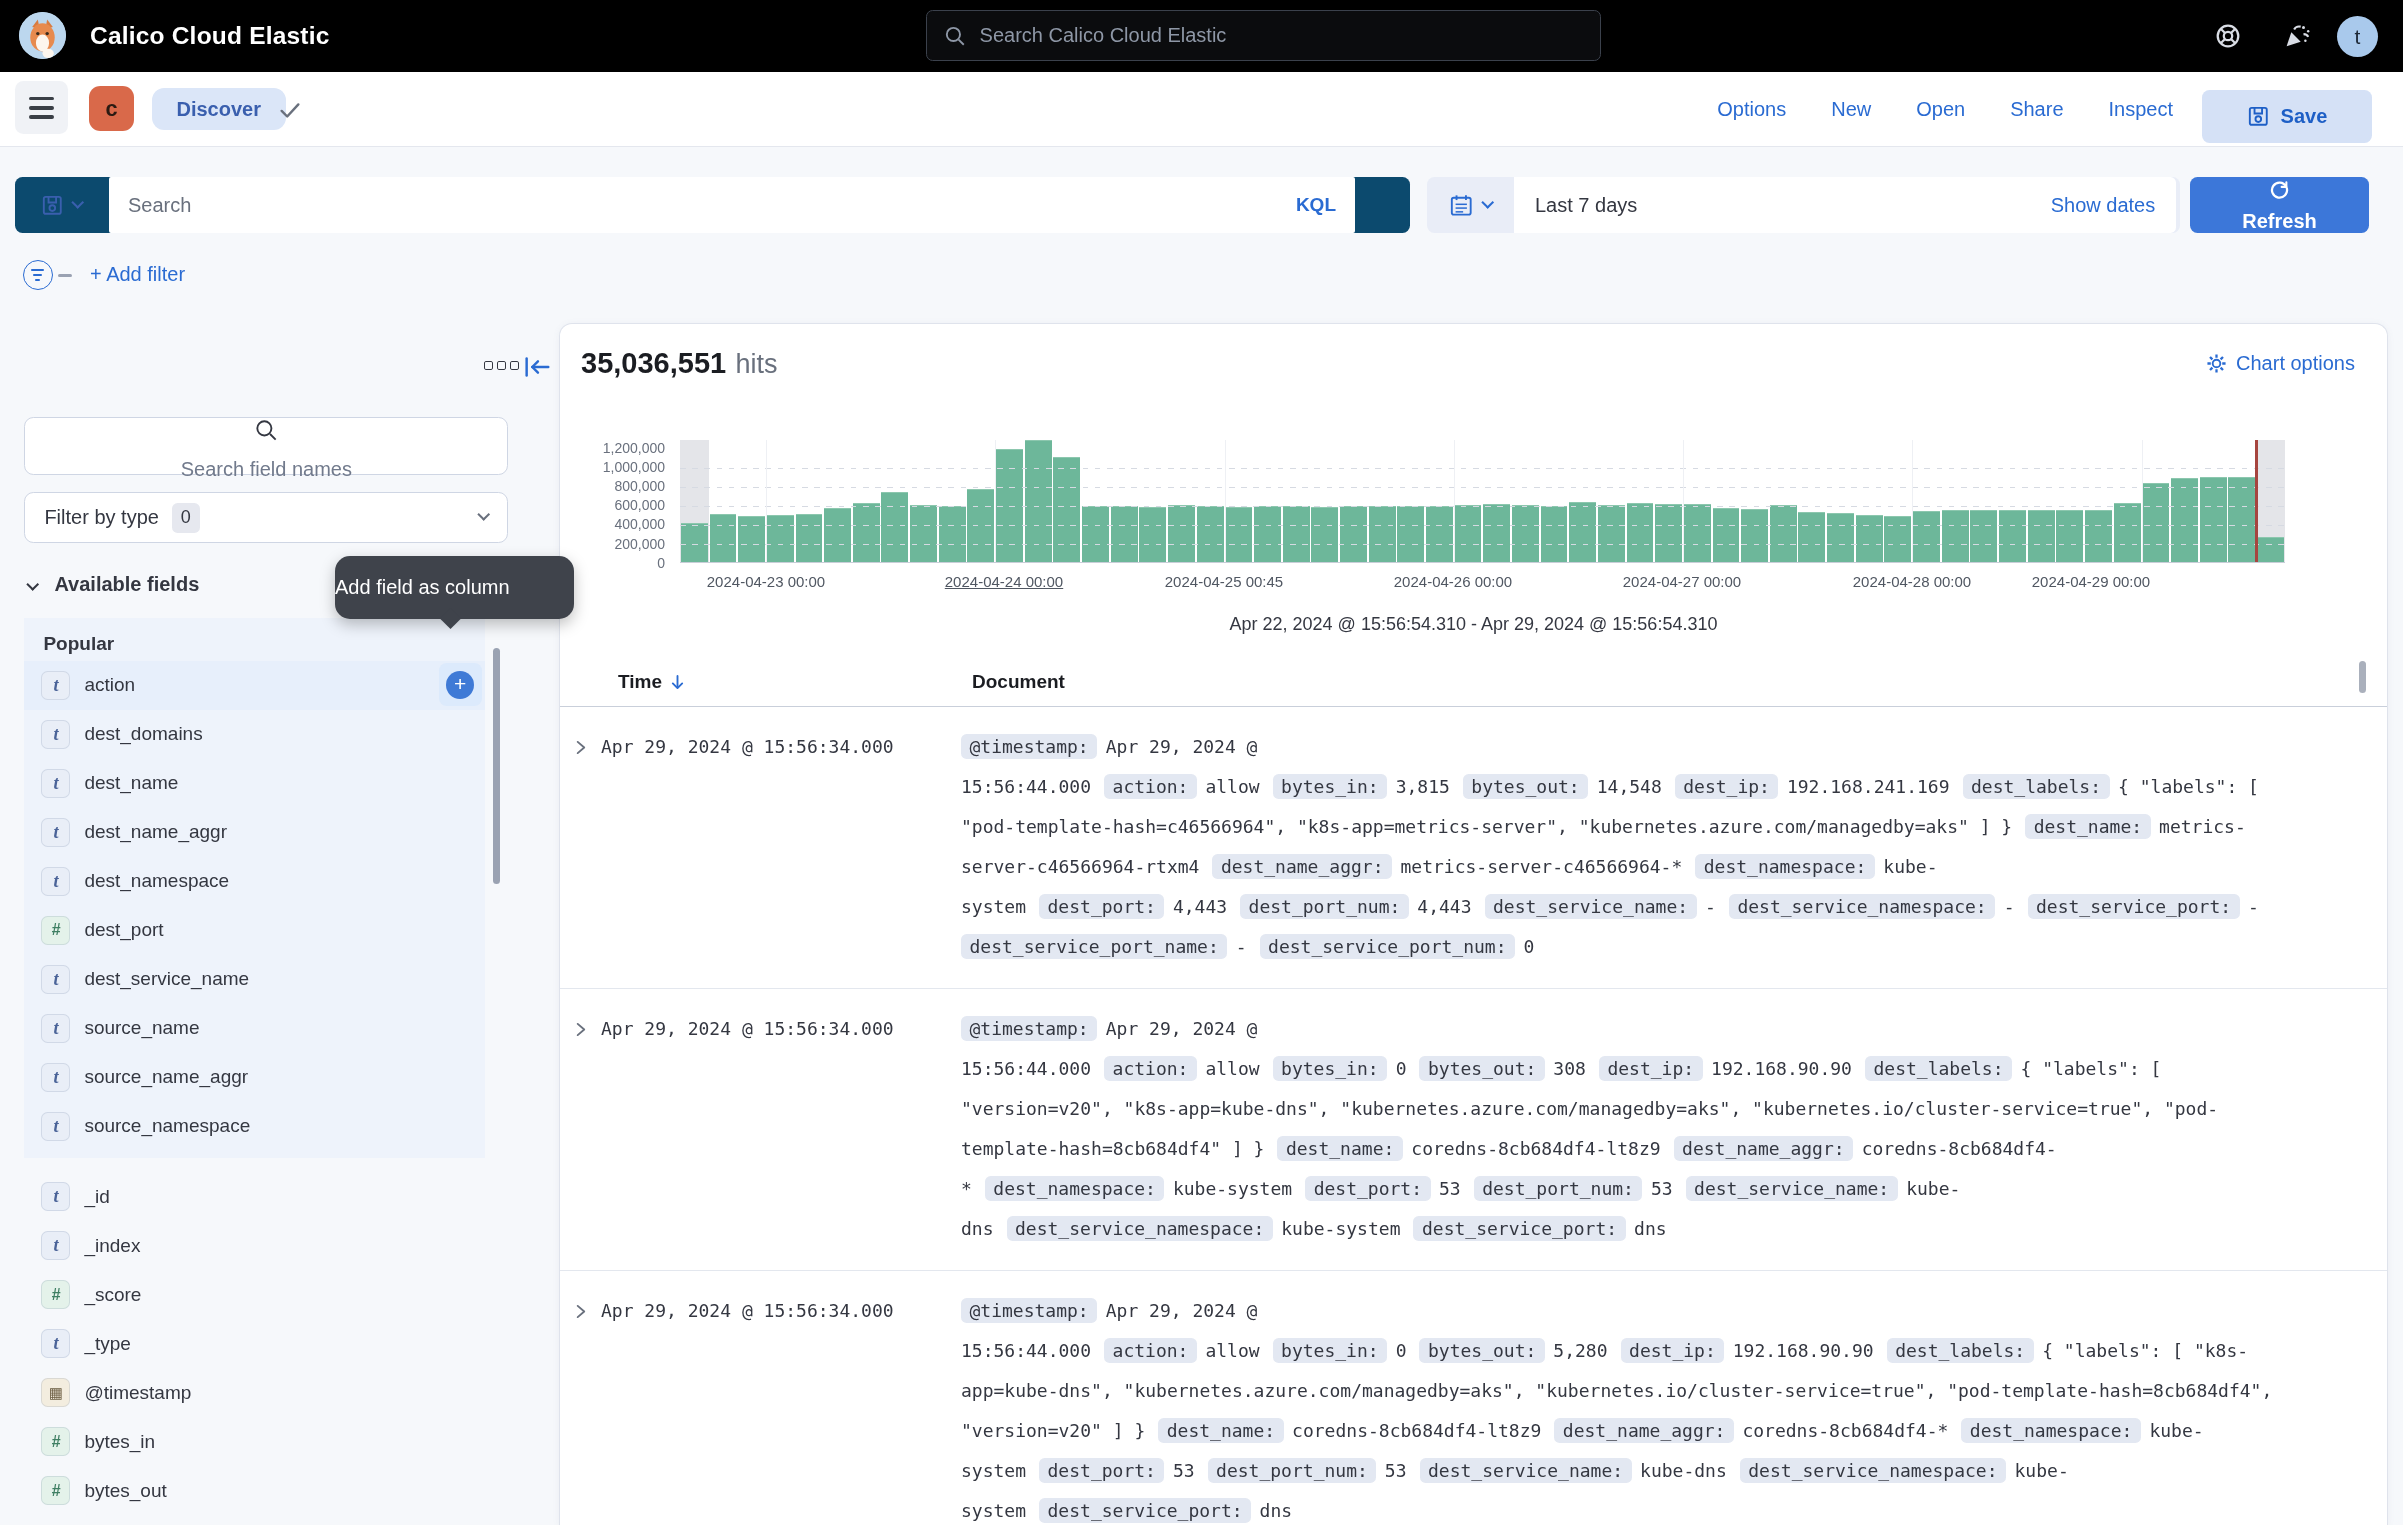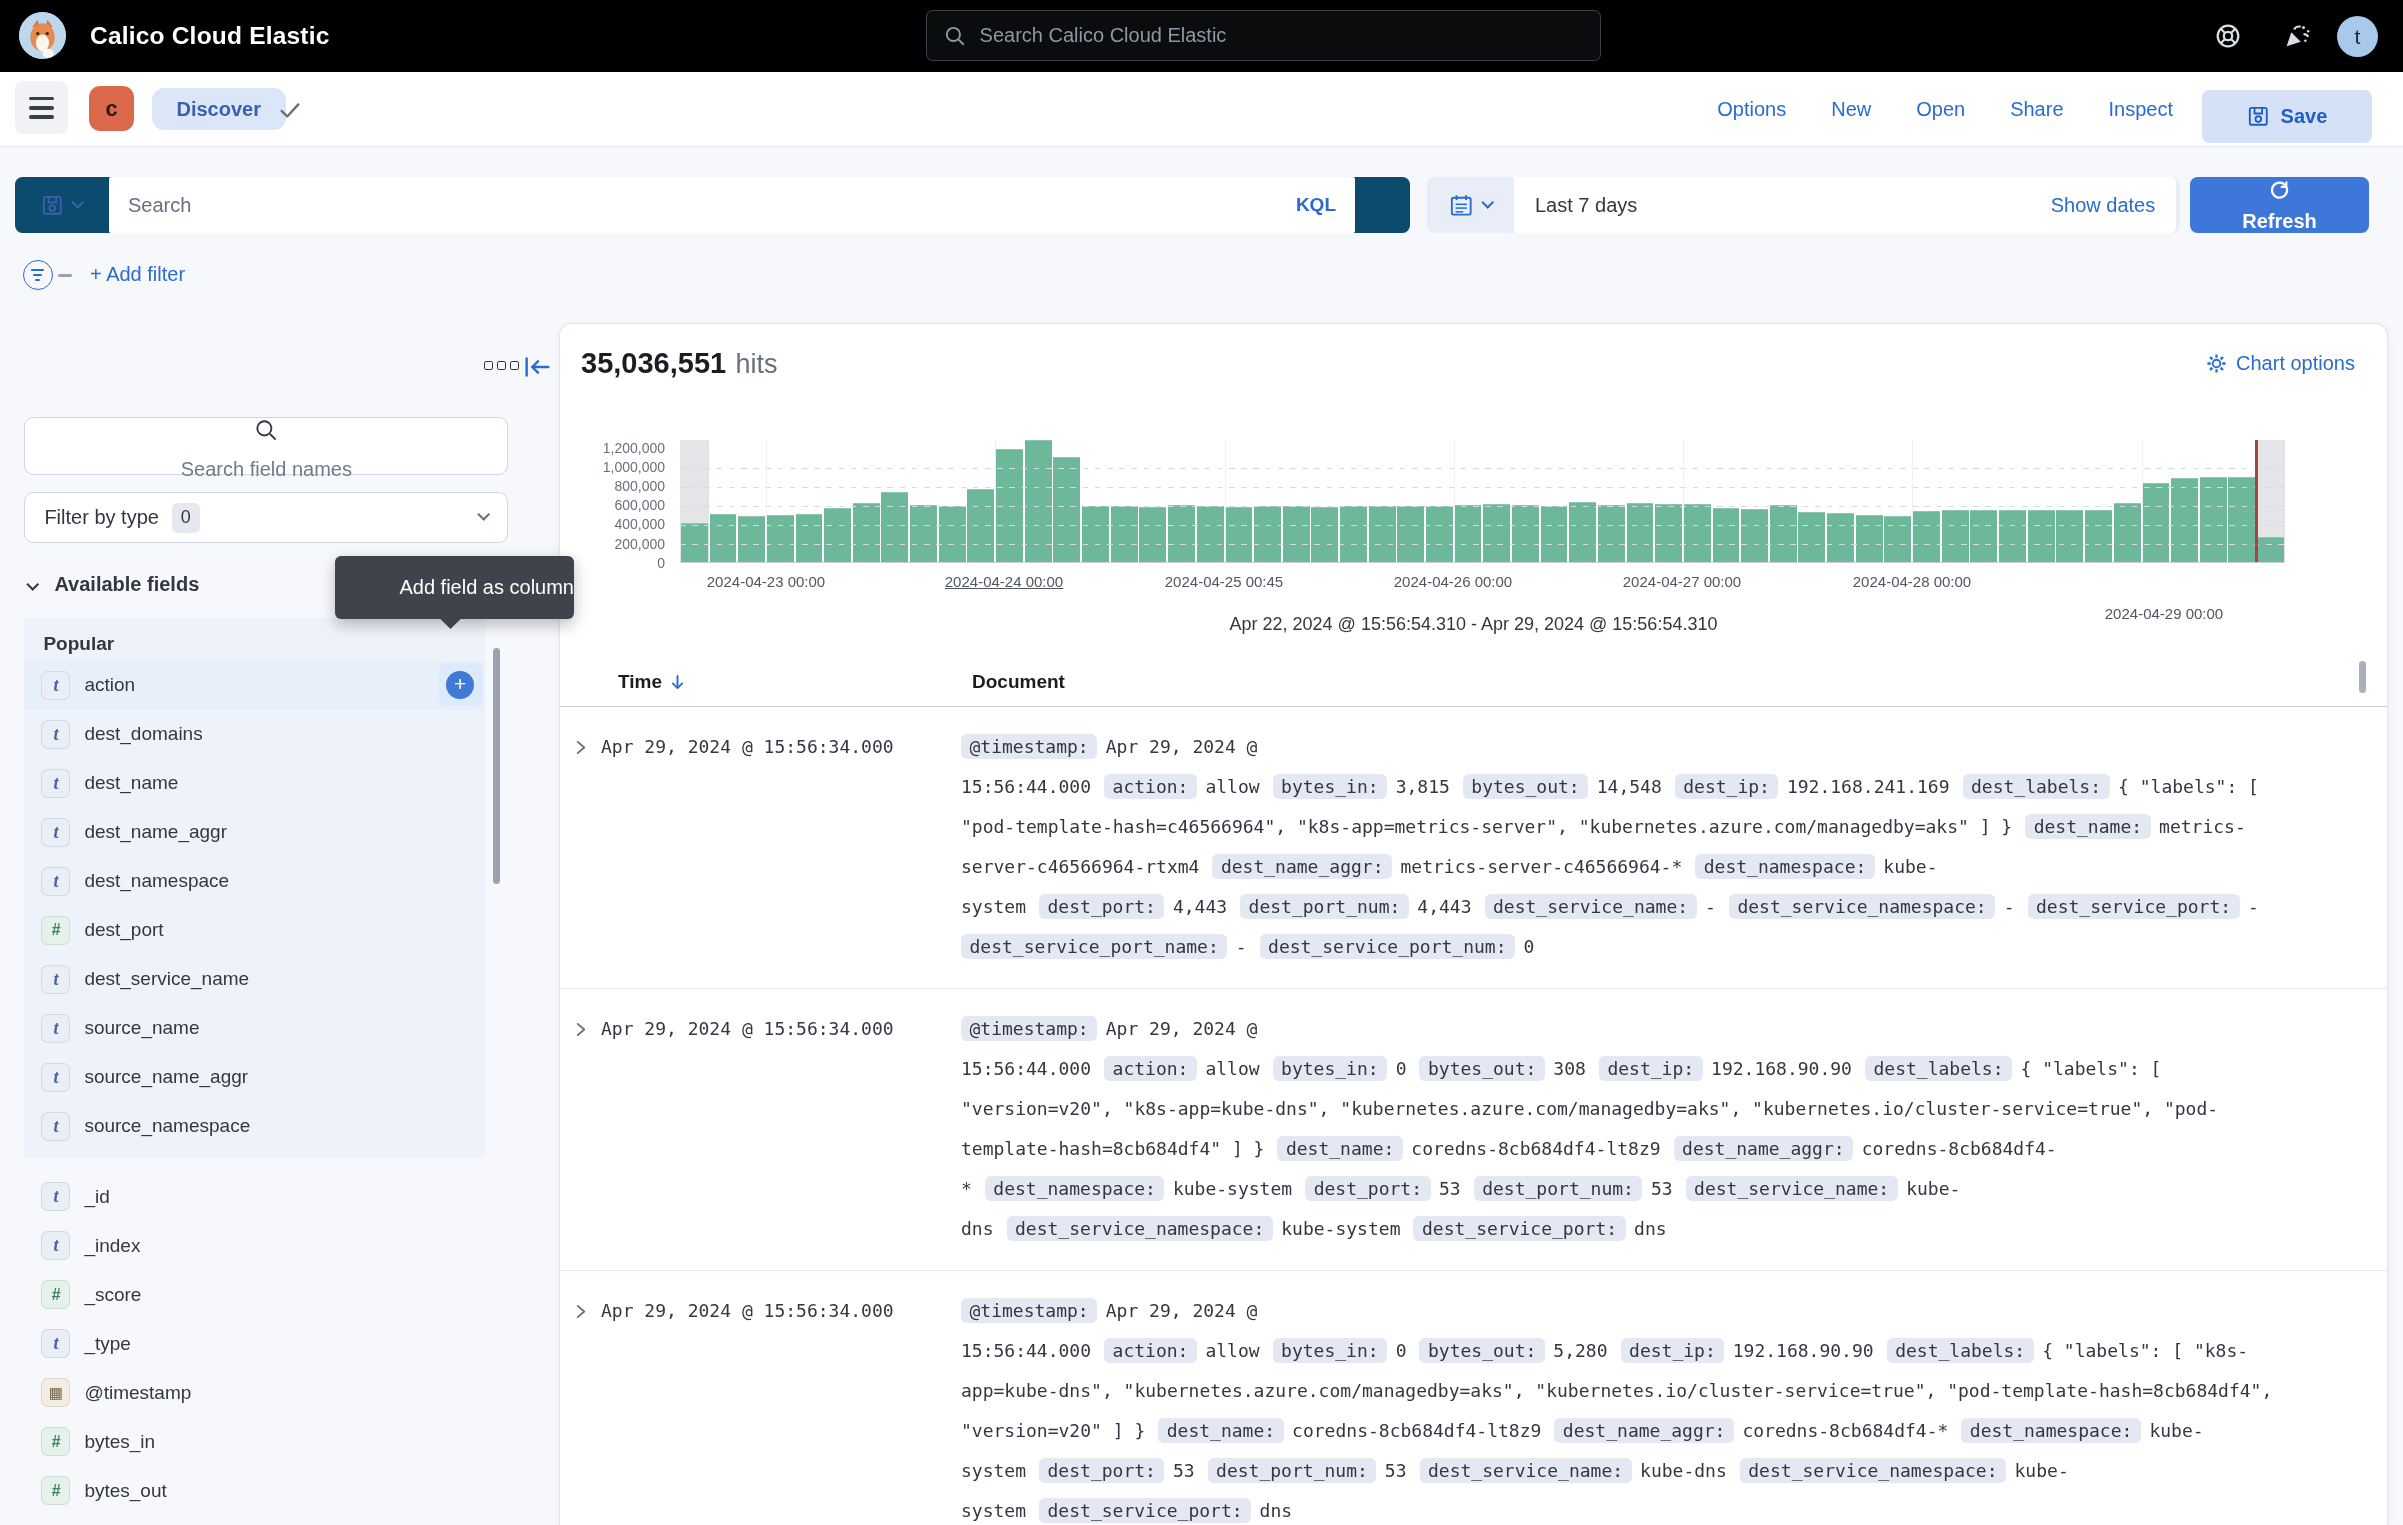--- a/index.html
+++ b/index.html
@@ -100,21 +100,21 @@
   .rows { position:absolute; left:0; top:383px; width:100%; }
   .doc-row { position:relative; border-bottom:0.9px solid #e3e7ee; padding:20px 0 21px 0; display:flex; }
   .doc-row .exp { width:41px; flex:0 0 41px; display:flex; justify-content:center; padding-top:13px; }
   .doc-row .time { width:360px; flex:0 0 360px; font-family:"DejaVu Sans Mono", monospace; font-size:18px; color:#343741; padding-top:8.5px; }
   .doc-row .doc { width:1318px; font-family:"DejaVu Sans Mono", monospace; font-size:18px; line-height:40px; color:#343741; }
   .chip { background:#e3e8f2; border-radius:5.6px; padding:1.9px 8.5px; margin-right:8.5px; white-space:nowrap; }
   .val { margin-right:13px; }
   .tbl-scroll { position:absolute; right:21px; top:337px; width:7.5px; height:32px; background:#aab0bc; border-radius:3.8px; }
 
   
-  .tooltip { position:absolute; left:335px; top:556px; width:239px; height:63px; background:#3f434b; border-radius:6px; color:#fff; font-size:20px; display:flex; align-items:center; justify-content:flex-end; box-shadow:0 5.6px 15px rgba(0,0,0,.25); z-index:20; }
+  .tooltip { position:absolute; left:335px; top:556px; width:239px; height:63px; background:#3f434b; border-radius:15px; color:#fff; font-size:20px; display:flex; align-items:center; justify-content:flex-start; box-shadow:0 5.6px 15px rgba(0,0,0,.25); z-index:20; }
   .tooltip .arrow { position:absolute; left:108px; bottom:-6.6px; width:15px; height:15px; background:#3f434b; transform:rotate(45deg); }
 
   .chev { display:inline-block; width:9.4px; height:9.4px; border-right:2.4px solid #4a4f5a; border-bottom:2.4px solid #4a4f5a; transform:rotate(45deg); }
   svg { display:block; }
 </style>
 </head>
 <body>
 
 <header class="top-bar">
   <div class="logo">
@@ -584,21 +584,21 @@
       <div class="vgrid" style="left: 91.07%;"></div>
       <div class="now-line" style="left: calc(98.2143% - 0.9px);"></div>
     </div>
   <div class="xlabels" id="xlabels">
       <div style="left: 206px;">2024-04-23 00:00</div>
       <div style="left: 444px; text-decoration: underline;">2024-04-24 00:00</div>
       <div style="left: 664px;">2024-04-25 00:45</div>
       <div style="left: 893px;">2024-04-26 00:00</div>
       <div style="left: 1122px;">2024-04-27 00:00</div>
       <div style="left: 1352px;">2024-04-28 00:00</div>
-      <div style="left: 1604px; margin-top: 32px;">2024-04-29 00:00</div>
+      <div style="left: 1531px;">2024-04-29 00:00</div>
     </div>
   <div class="chart-sub">Apr 22, 2024 @ 15:56:54.310 - Apr 29, 2024 @ 15:56:54.310</div>
 
   <div class="thead">
     <div class="col" style="left:58px">
       <span>Time</span>
       <span>
         <svg width="15" height="17" viewBox="0 0 16 18" fill="none" stroke="#2a6bd2" stroke-width="2" stroke-linecap="round" stroke-linejoin="round">
           <line x1="8" y1="2" x2="8" y2="14"></line>
             <polyline points="3,10 8,15 13,10"></polyline>

